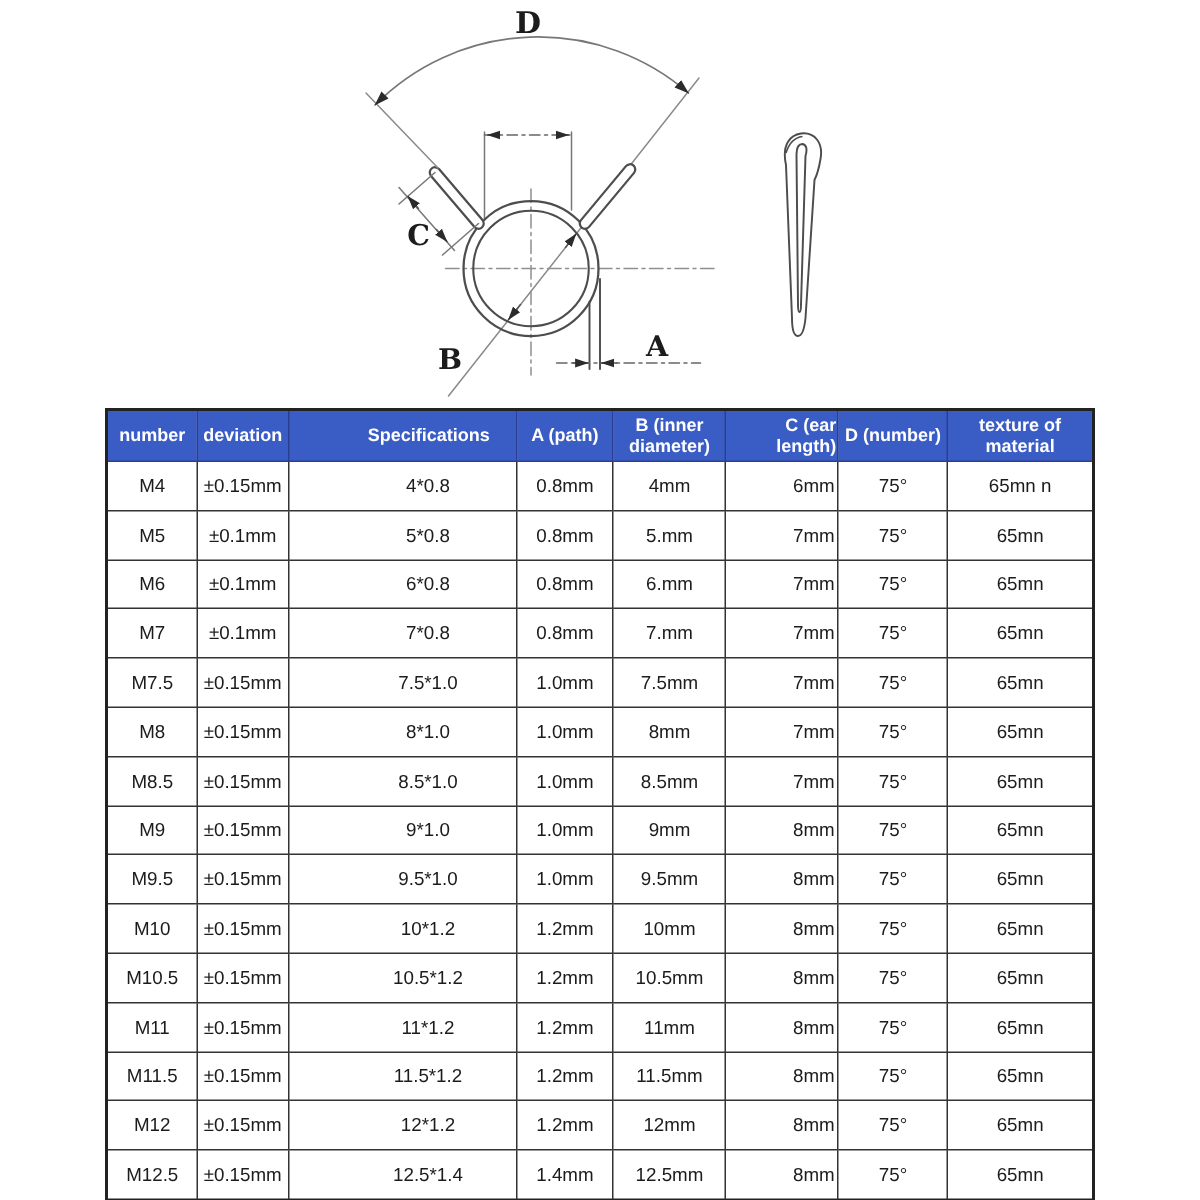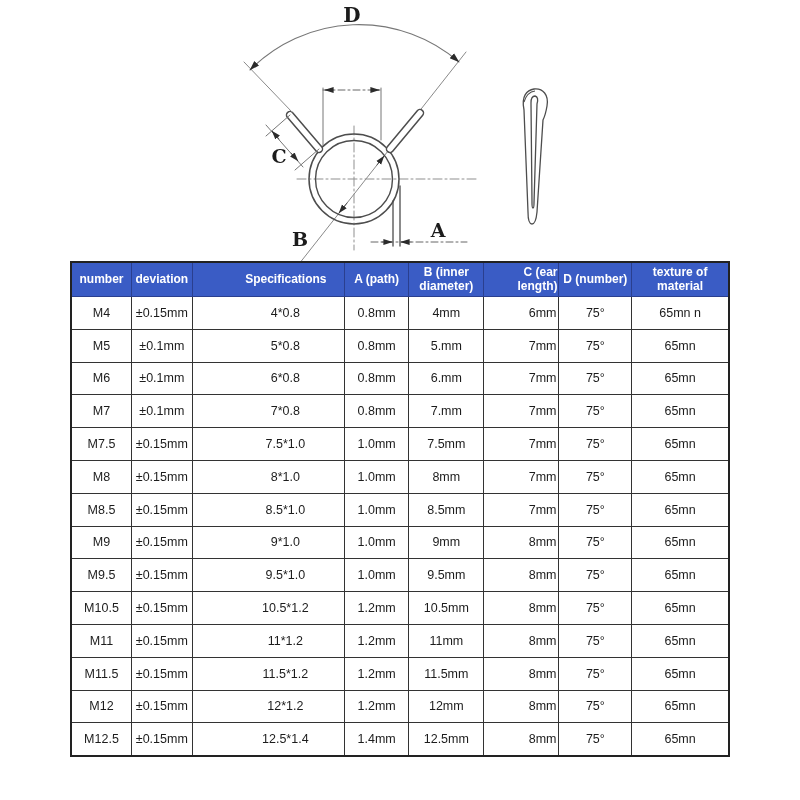--- a/index.html
+++ b/index.html
@@ -1,20 +1,20 @@
 <!DOCTYPE html>
 <html style="--header-bg: #3a5cc5; --header-fg: #ffffff;"><head>
 <meta charset="utf-8">
 <style>
   html,body{margin:0;padding:0;background:#ffffff;}
   .stage{position:relative;width:800px;height:800px;background:#ffffff;overflow:hidden;
          font-family:"Liberation Sans",sans-serif;}
   .diagram-svg{position:absolute;left:0;top:0;}
   .dim-label{font-family:"DejaVu Serif",serif;font-weight:bold;fill:#1c1c1c;}
-  .spec-table{position:absolute;left:70px;top:261px;width:660px;border-collapse:collapse;
+  .spec-table{position:absolute;left:70px;top:272px;width:660px;border-collapse:collapse;
               table-layout:fixed;background:#ffffff;border:2px solid #222;}
   .spec-table th{background:var(--header-bg,#3a5cc5);color:var(--header-fg,#ffffff);
                  font-size:12px;font-weight:bold;line-height:1.15;padding:2px 1px;
                  border:1px solid #2a3f8f;height:29px;}
   .spec-table td{font-size:12.5px;color:#1c1c1c;font-weight:500;text-align:center;
                  vertical-align:middle;height:31.8px;padding:0 2px;border:1px solid #333;
                  background:#ffffff;}
   .spec-table th:nth-child(1),.spec-table td:nth-child(1){width:9.5%;}
   .spec-table th:nth-child(2),.spec-table td:nth-child(2){width:9.6%;margin-left:22px;}
   .spec-table th:nth-child(3),.spec-table td:nth-child(3){width:19.5%;padding-left:36px;}
@@ -198,20 +198,30 @@
           <td>M9.5</td>
           <td>±0.15mm</td>
           <td>9.5*1.0</td>
           <td>1.0mm</td>
           <td>9.5mm</td>
           <td>8mm</td>
           <td>75°</td>
           <td>65mn</td>
         </tr>
         <tr>
+          <td>M10</td>
+          <td>±0.15mm</td>
+          <td>10*1.2</td>
+          <td>1.2mm</td>
+          <td>10mm</td>
+          <td>8mm</td>
+          <td>75°</td>
+          <td>65mn</td>
+        </tr>
+        <tr>
           <td>M10.5</td>
           <td>±0.15mm</td>
           <td>10.5*1.2</td>
           <td>1.2mm</td>
           <td>10.5mm</td>
           <td>8mm</td>
           <td>75°</td>
           <td>65mn</td>
         </tr>
         <tr>

